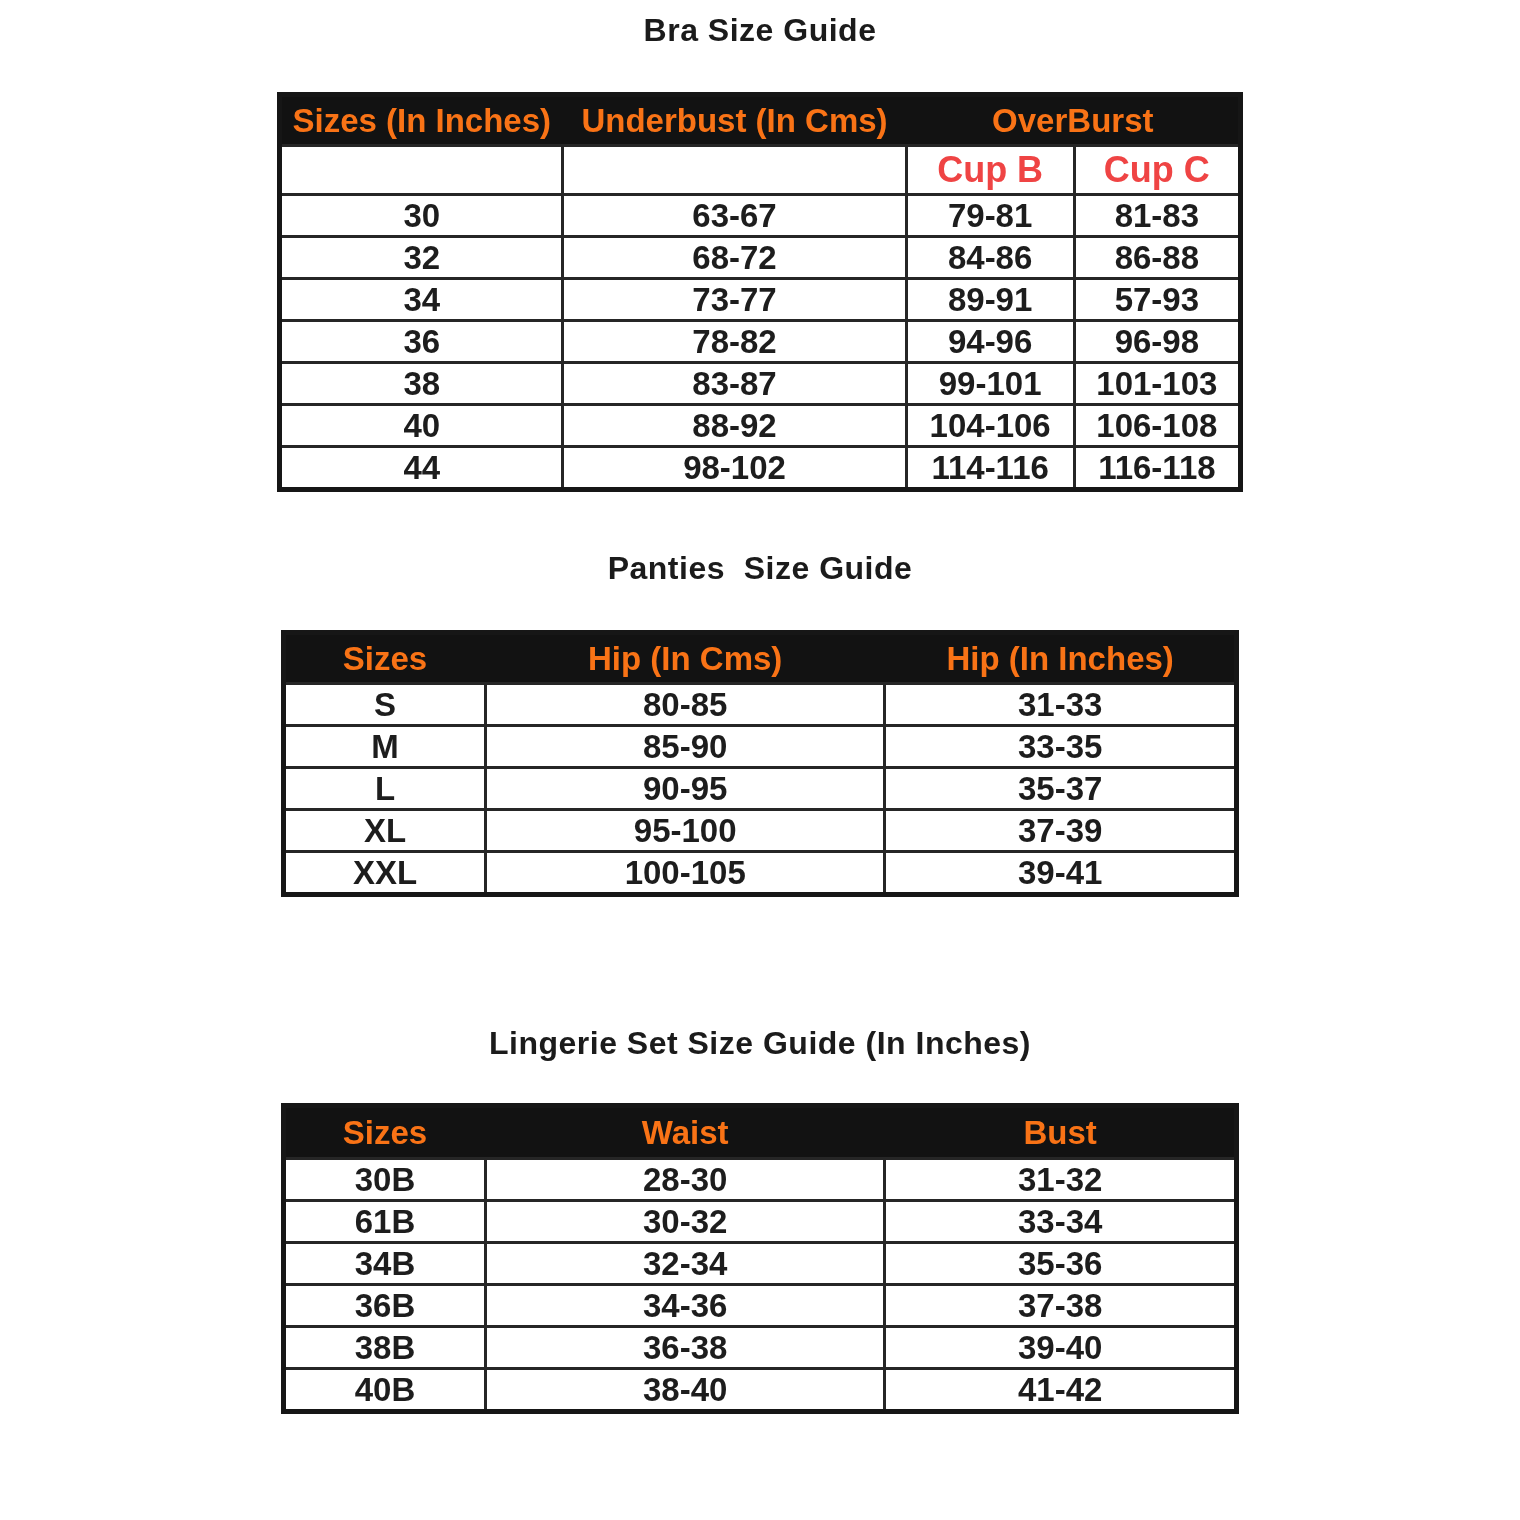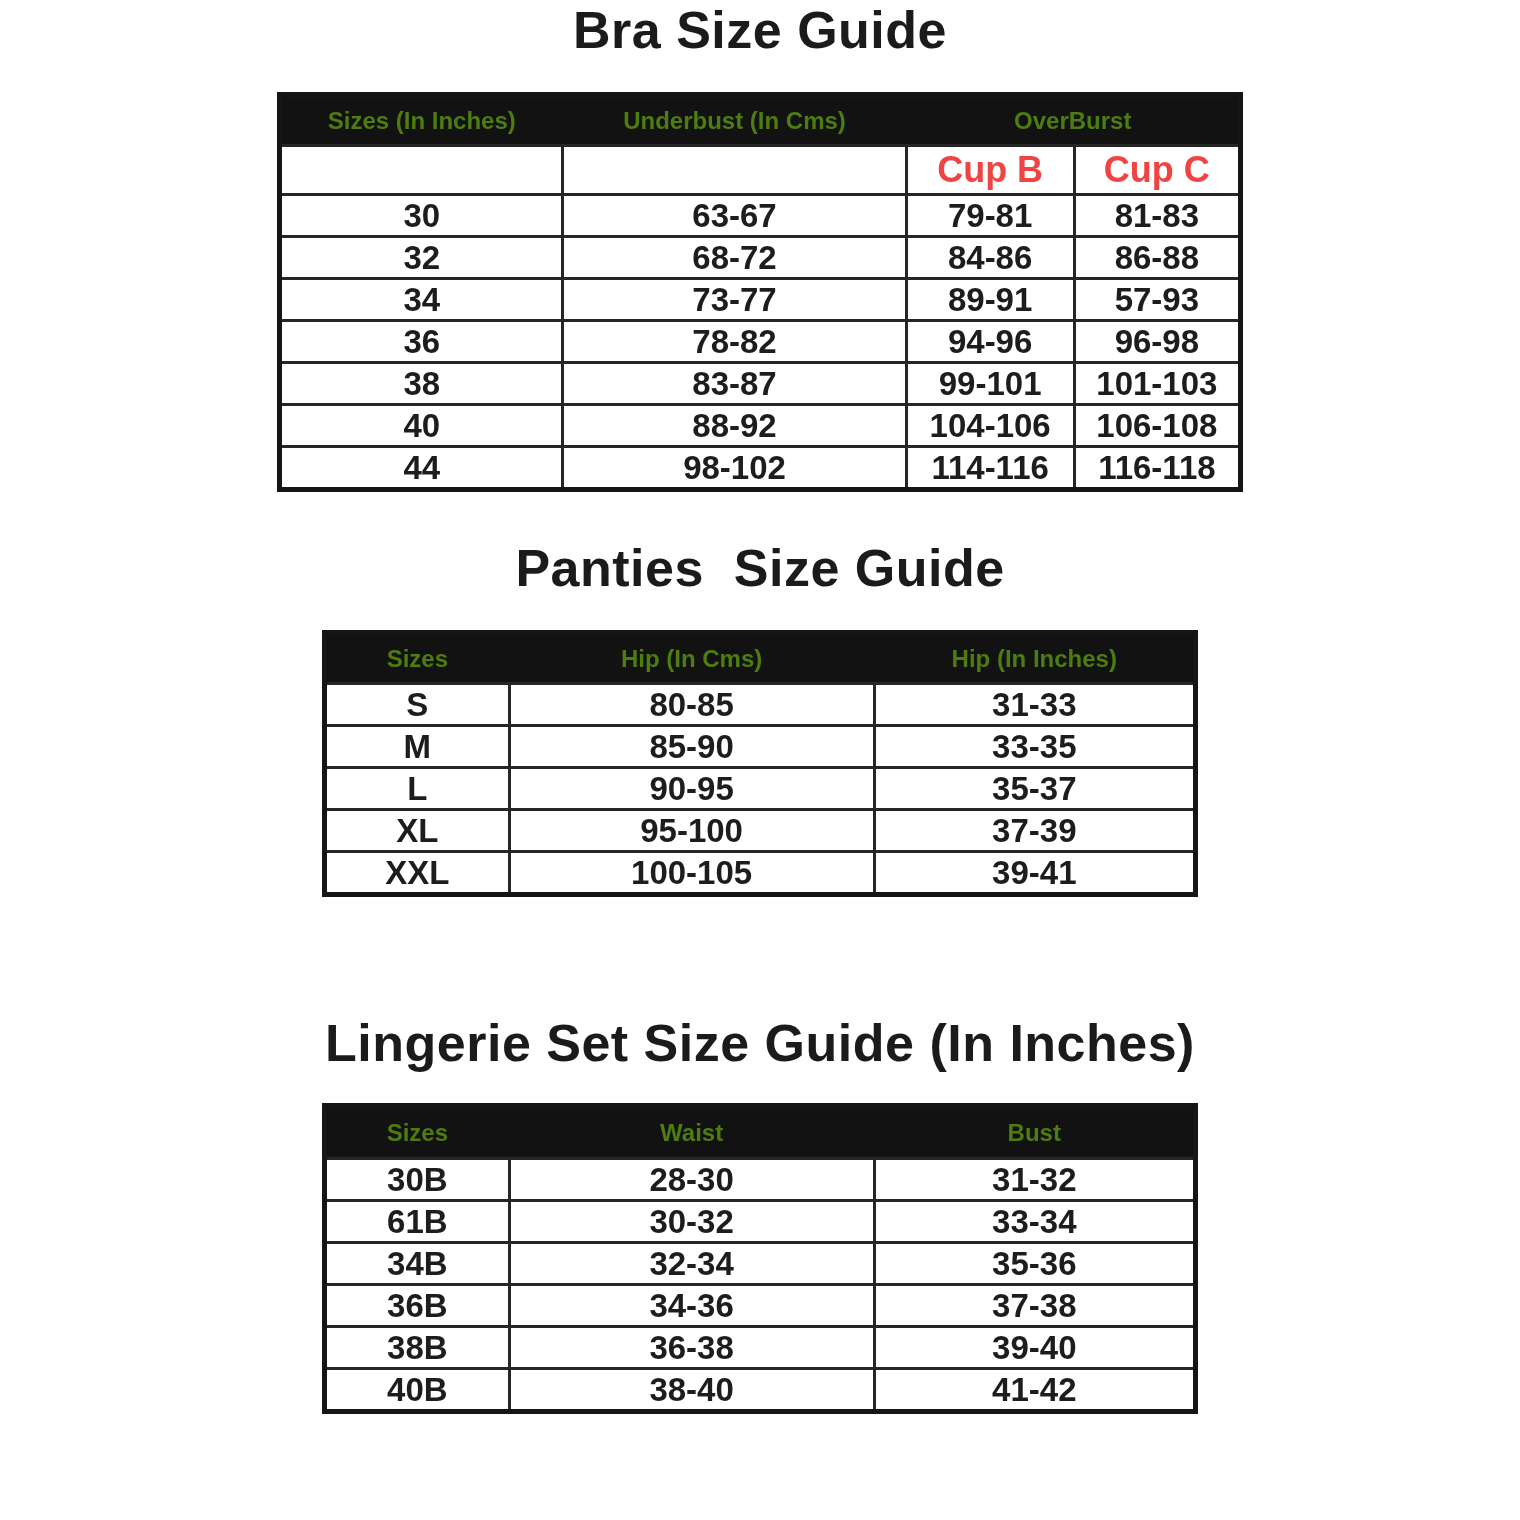--- a/index.html
+++ b/index.html
@@ -11,21 +11,21 @@
   .sheet {
     width: 1520px;
     height: 1520px;
     background: #ffffff;
     box-sizing: border-box;
     padding-top: 6px;
     overflow: hidden;
   }
   .title {
     text-align: center;
-    font-size: 52px;
+    font-size: 32px;
     line-height: 48px;
     font-weight: 700;
     color: #1b1b1b;
     margin: 0;
     white-space: pre-wrap;
     letter-spacing: 0.5px;
   }
   .title-bra     { margin-bottom: 38px; }
   .title-panties { margin-top: 52px; margin-bottom: 38px; }
   .title-lingerie{ margin-top: 122px; margin-bottom: 36px; }
@@ -44,29 +44,29 @@
     padding: 0 4px;
     overflow: hidden;
   }
   
   table.bra { width: 966px; }
   table.bra col.c1 { width: 29.5%; }
   table.bra col.c2 { width: 35.7%; }
   table.bra col.c3 { width: 17.5%; }
   table.bra col.c4 { width: 17.3%; }
   
-  table.three-col { width: 876px; }
+  table.three-col { width: 958px; }
   table.three-col col.c1 { width: 21.2%; }
   table.three-col col.c2 { width: 41.9%; }
   table.three-col col.c3 { width: 36.9%; }
 
   tr.head-dark th {
     background: #121212;
-    color: #4d7c0f;
-    font-size: 24px;
+    color: #f97316;
+    font-size: 33px;
     height: 47px;
     border-color: #121212;
     border-bottom-color: #262626;
   }
   tr.sub-head td, tr.sub-head th {
     background: #ffffff;
     color: #ef4444;
     font-size: 36px;
     height: 46px;
   }

